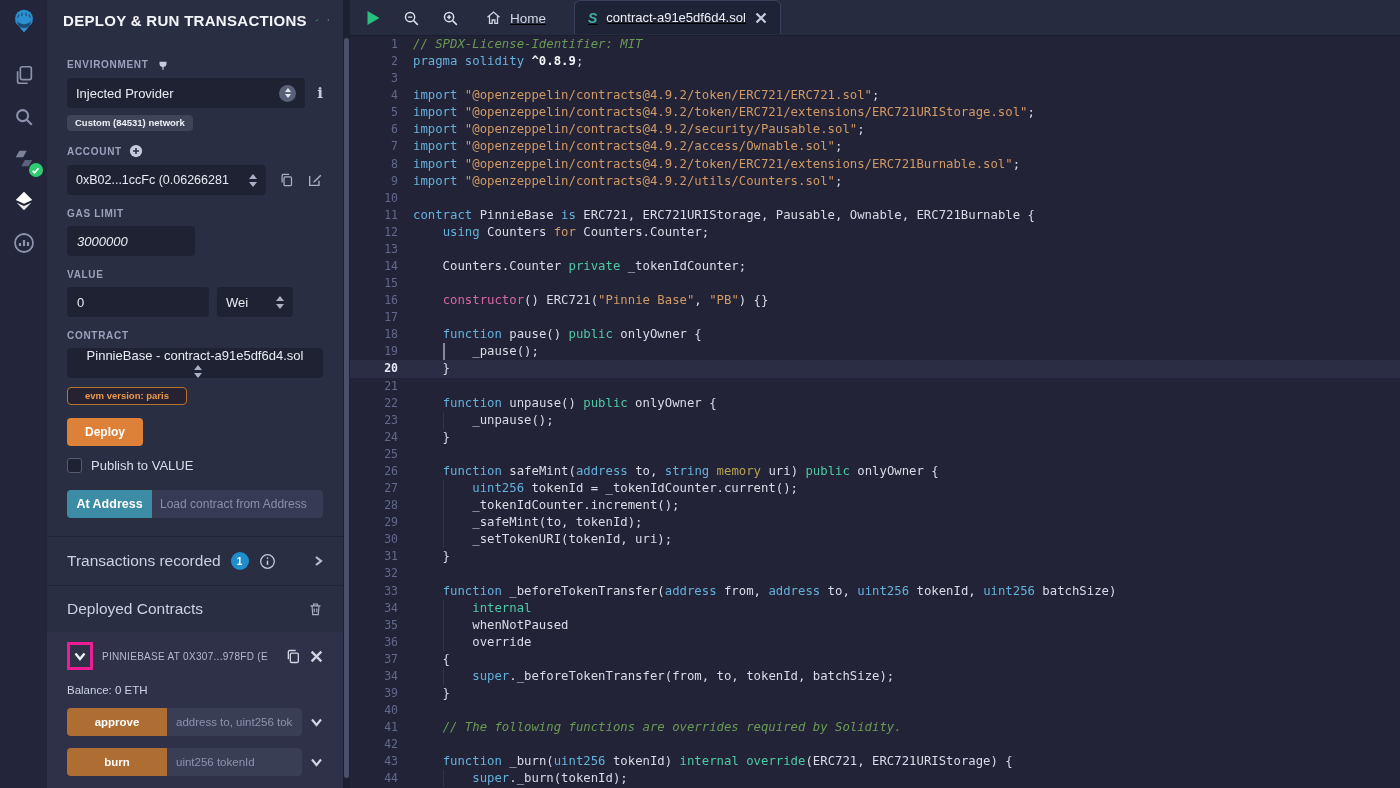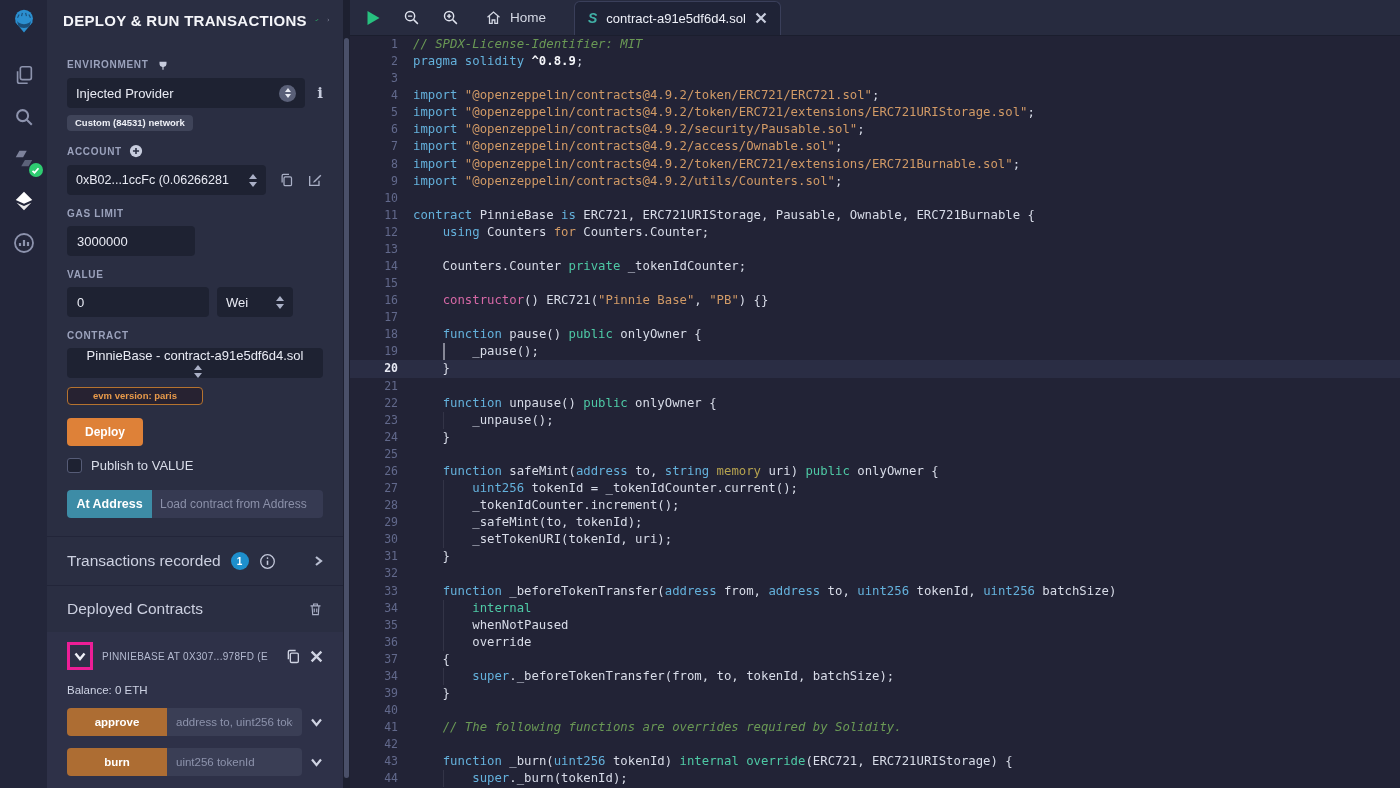--- a/index.html
+++ b/index.html
@@ -43,27 +43,27 @@
   .env-row { display:flex; align-items:center; gap:12px; }
   .env-row .box { flex:1; }
   .info-i { font-family:"DejaVu Serif", serif; font-weight:bold; font-size:15px; color:#c7ccdd; cursor:pointer; }
   .net-badge { display:inline-block; margin-top:7px; background:#3f4459; border-radius:4px;
     padding:2px 8px 3px; font-size:9.5px; font-weight:bold; color:#eef0f6; }
   .acct-row { display:flex; align-items:center; gap:13px; }
   .acct-row .box { width:204px; font-size:12.5px; }
   .icon-btn { color:#aab0c6; cursor:pointer; display:flex; align-items:center; margin-top:7px; }
   input.txt { background:#1e2232; border:none; outline:none; border-radius:4px; height:30px;
     color:#e9ebf4; font-size:13px; padding:0 10px; margin-top:7px; font-family:"Liberation Sans",sans-serif; }
-  .gas-input { width:128px; display:block; }
+  .gas-input { width:128px; display:block;font-style:italic; }
   .value-row { display:flex; gap:8px; align-items:flex-start; }
   .value-row input { width:142px; }
   .unit-box { width:76px; }
   .contract-box { width:256px;flex-direction:column; }
   .evm-badge { display:inline-block; margin-top:9px; border:1px solid #b5732f; border-radius:4px;
-    padding:2px 25px 3px; font-size:9.5px; font-weight:bold; color:#e89a4a; background:#272231; }
+    padding:2px 17px 3px; font-size:9.5px; font-weight:bold; color:#e89a4a; background:#272231; }
   .deploy-btn { display:block; margin-top:13px; width:76px; height:28px; background:#de8138;
     border:none; border-radius:4px; color:#fff; font-size:12px; font-weight:bold; cursor:pointer;
     font-family:"Liberation Sans",sans-serif; }
   .publish-row { display:flex; align-items:center; gap:9px; margin-top:12px; }
   .checkbox { width:15px; height:15px; border-radius:3px; background:#1e2232;
     border:1px solid #565c77; cursor:pointer; }
   .publish-label { font-size:13px; color:#dadeea; }
   .ataddr-row { display:flex; margin-top:17px; height:28px; }
   .ataddr-btn { width:95px; background:#3d8ca6; border:none; border-radius:4px 0 0 4px;
     color:#fff; font-size:12.5px; font-weight:bold; cursor:pointer; font-family:"Liberation Sans",sans-serif; }
@@ -96,21 +96,21 @@
   .fn-chev { margin-left:8px; color:#cfd3e2; display:flex; }
 
   
   .strip { width:7px; background:#1d2030; position:relative; flex-shrink:0; }
   .scroll-thumb { position:absolute; left:1px; top:38px; bottom:10px; width:5px;
     border-radius:3px; background:#4a5069; }
 
   
   .editor { flex:1; display:flex; flex-direction:column; min-width:0; }
   .editor-topbar { height:36px; background:#272b3f; border-bottom:1px solid #1b1e2e;
-    display:flex; align-items:center; flex-shrink:0; }
+    display:flex; align-items:flex-start; flex-shrink:0;text-decoration:underline; }
   .tb-icons { display:flex; align-items:center; height:36px; padding-left:16px; gap:22px; }
   .tb-icon { cursor:pointer; display:flex; color:#dfe3ee; }
   .home-tab { display:flex; align-items:center; gap:8px; height:36px; margin-left:26px;
     color:#d4d8e4; font-size:13.5px; cursor:pointer; }
   .file-tab { display:flex; align-items:center; gap:9px; height:34px; margin-left:28px;
     background:#1f2336; border:1px solid #3a3f5a; border-bottom:none; border-radius:6px 6px 0 0;
     padding:0 13px; cursor:pointer; }
   .sol-icon { color:#41b0a6; font-weight:bold; font-size:14px; font-style:italic; }
   .file-tab-name { color:#eef0f8; font-size:13px; }
   .tab-close { display:flex; color:#c9cede; cursor:pointer; }

